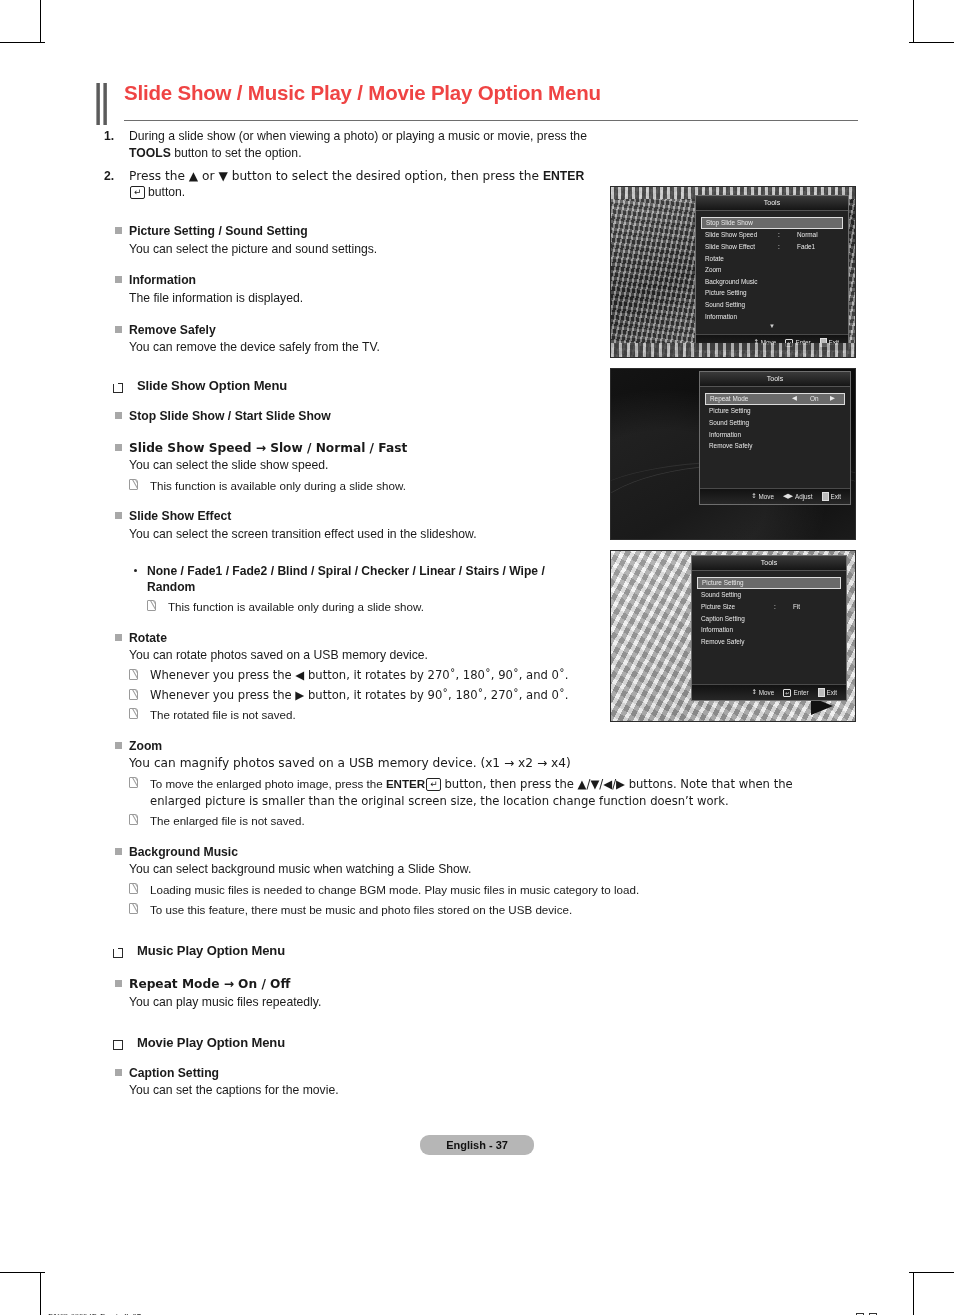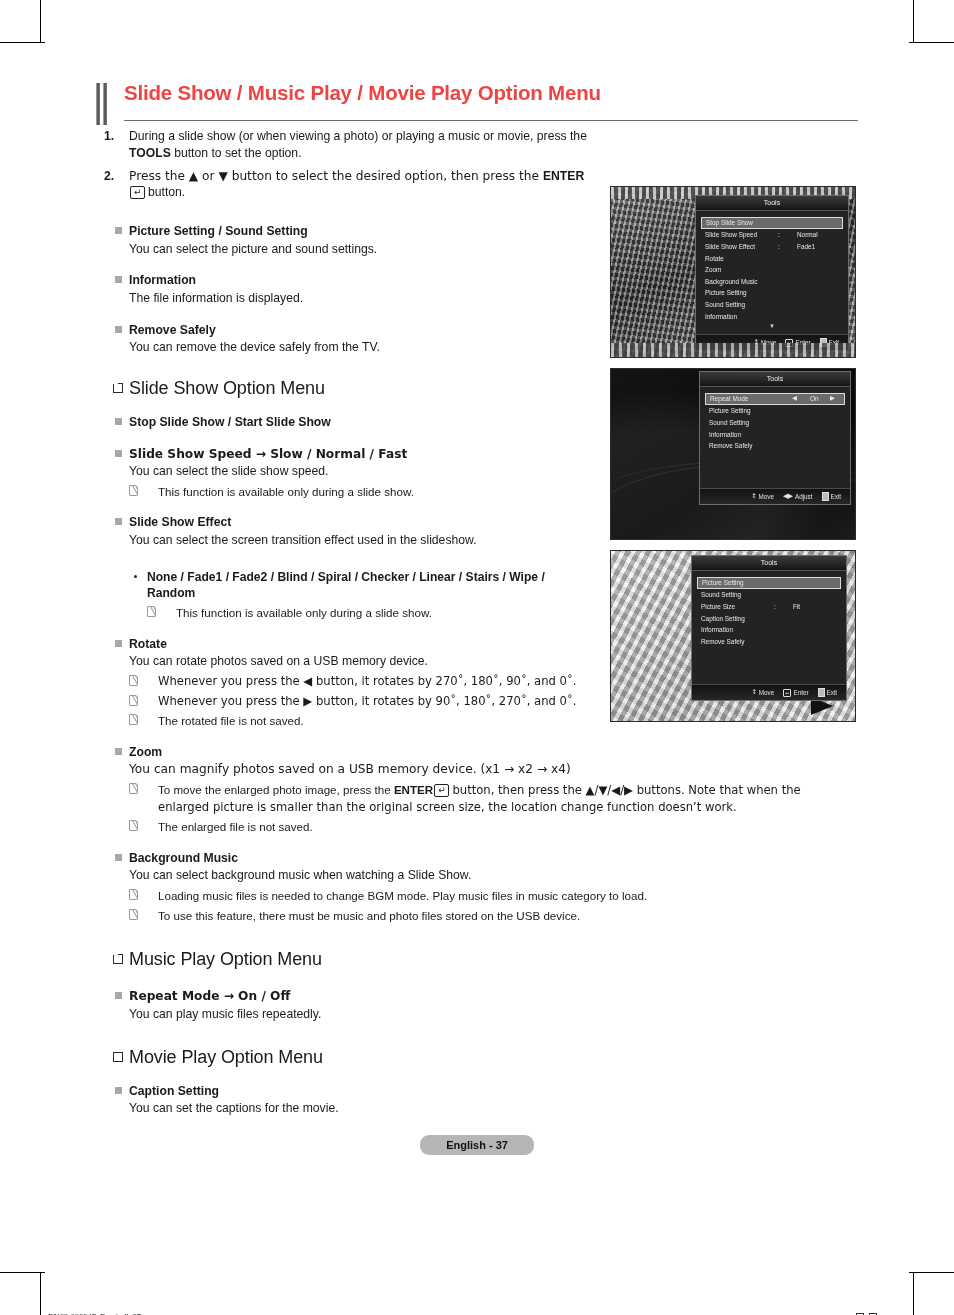--- a/index.html
+++ b/index.html
@@ -129,30 +129,30 @@
     background: #fff;
   }
   .section .osq:after {
     content: "";
     position: absolute;
     left: -1.4px; top: -3.5px;
     width: 5px; height: 3px;
     background: #fff;
   }
   .section h2 {
-    margin: 0;
-    font-size: 18px;
-    font-weight: normal;
+    margin: 8px;
+    font-size: 13px;
+    font-weight: bold;
     letter-spacing: -0.1px;
   }
 
   
   .note {
     position: relative;
-    padding-left: 29px;
+    padding-left: 21px;
     margin-top: 4px;
     font-size: 11.6px;
     line-height: 15.6px;
   }
   .note .nglyph {
     position: absolute;
     left: 0; top: 1px;
     width: 9px; height: 11px;
     border: 1px solid #9a9a9a;
     border-radius: 1px 3px 1px 1px;

